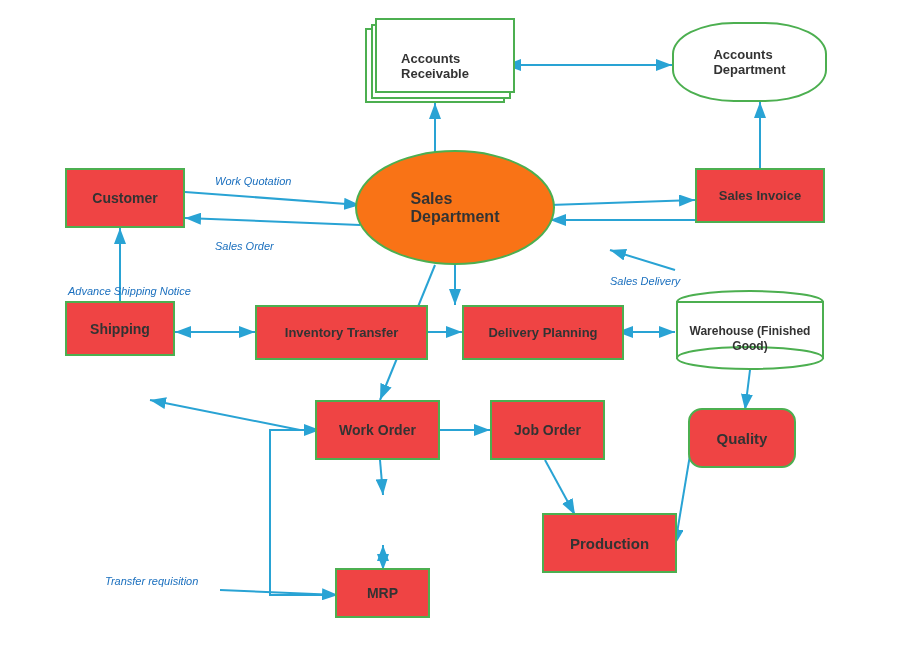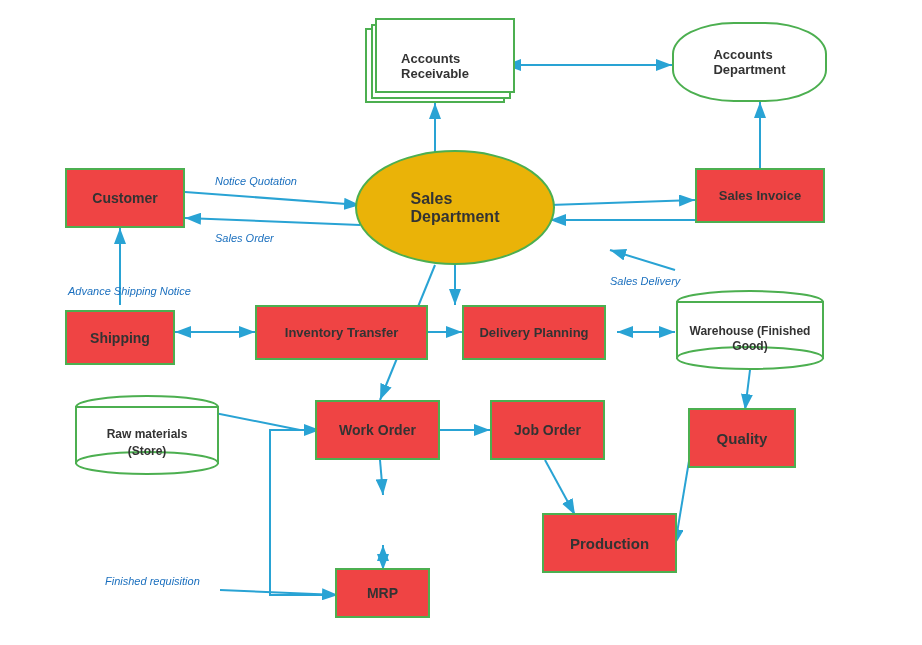--- a/index.html
+++ b/index.html
@@ -32,21 +32,21 @@
       font-size: 14px;
       font-weight: bold;
       color: #333;
     }
     .rect-node {
       border: 2px solid #4CAF50;
       background: #ef4444;
     }
     .ellipse-node {
       border: 2px solid #4CAF50;
-      background: #eab308;
+      background: #f97316;
       border-radius: 50%;
     }
     .oval-node {
       border: 2px solid #4CAF50;
       background: #fff;
       border-radius: 40%;
     }
     .stack-node {
       border: 2px solid #4CAF50;
       background: #fff;
@@ -154,76 +154,67 @@
   <div class="node ellipse-node" style="left:355px; top:150px; width:200px; height:115px; z-index:2;">
     <span style="white-space:pre-line;font-size:16px;font-weight:bold;">Sales
 Department</span>
   </div>
 
   <div class="node rect-node" style="left:695px; top:168px; width:130px; height:55px; z-index:2;">
     <span style="font-size:13px;font-weight:bold;">Sales Invoice</span>
   </div>
 
   <div class="label-text" style="left:215px; top:175px;">
-    <span>Notice Quotation</span>
-  </div>
-  <div class="label-text" style="left:215px; top:232px;">
+    <span>Work Quotation</span>
+  </div>
+  <div class="label-text" style="left:215px; top:240px;">
     <span>Sales Order</span>
   </div>
   <div class="label-text" style="left:68px; top:285px;">
     <span>Advance Shipping Notice</span>
   </div>
   <div class="label-text" style="left:610px; top:275px;">
     <span>Sales Delivery</span>
   </div>
   <div class="label-text" style="left:105px; top:575px;">
-    <span>Finished requisition</span>
-  </div>
-
-  <div class="node rect-node" style="left:65px; top:310px; width:110px; height:55px; z-index:2;">
+    <span>Transfer requisition</span>
+  </div>
+
+  <div class="node rect-node" style="left:65px; top:301px; width:110px; height:55px; z-index:2;">
     <span style="font-size:14px;font-weight:bold;">Shipping</span>
   </div>
 
   <div class="node rect-node" style="left:255px; top:305px; width:173px; height:55px; z-index:2;">
     <span style="font-size:13px;font-weight:bold;">Inventory Transfer</span>
   </div>
 
-  <div class="node rect-node" style="left:462px; top:305px; width:144px; height:55px; z-index:2;">
+  <div class="node rect-node" style="left:462px; top:305px; width:162px; height:55px; z-index:2;">
     <span style="font-size:13px;font-weight:bold;">Delivery Planning</span>
   </div>
 
   <div style="position:absolute; left:675px; top:290px; width:150px; height:80px; z-index:2;">
     <svg width="150" height="80" viewBox="0 0 150 80">
       <ellipse cx="75" cy="12" rx="73" ry="11" fill="white" stroke="#4CAF50" stroke-width="2"></ellipse>
       <rect x="2" y="12" width="146" height="56" fill="white" stroke="#4CAF50" stroke-width="2" stroke-top="none"></rect>
       <ellipse cx="75" cy="68" rx="73" ry="11" fill="white" stroke="#4CAF50" stroke-width="2"></ellipse>
       <text x="75" y="45" text-anchor="middle" font-family="Arial" font-size="12" font-weight="bold" fill="#333">Warehouse (Finished</text>
       <text x="75" y="60" text-anchor="middle" font-family="Arial" font-size="12" font-weight="bold" fill="#333">Good)</text>
     </svg>
   </div>
 
-  <div style="position:absolute; left:75px; top:395px; width:145px; height:80px; z-index:2;">
-    <svg width="145" height="80" viewBox="0 0 145 80">
-      <ellipse cx="72" cy="12" rx="71" ry="11" fill="white" stroke="#4CAF50" stroke-width="2"></ellipse>
-      <rect x="1" y="12" width="142" height="56" fill="white" stroke="#4CAF50" stroke-width="2"></rect>
-      <ellipse cx="72" cy="68" rx="71" ry="11" fill="white" stroke="#4CAF50" stroke-width="2"></ellipse>
-      <text x="72" y="43" text-anchor="middle" font-family="Arial" font-size="12" font-weight="bold" fill="#333">Raw materials</text>
-      <text x="72" y="60" text-anchor="middle" font-family="Arial" font-size="12" font-weight="bold" fill="#333">(Store)</text>
-    </svg>
-  </div>
 
   <div class="node rect-node" style="left:490px; top:400px; width:115px; height:60px; z-index:2;">
     <span style="font-size:14px;font-weight:bold;">Job Order</span>
   </div>
 
   <div class="node rect-node" style="left:315px; top:400px; width:125px; height:60px; z-index:2;">
     <span style="font-size:14px;font-weight:bold;">Work Order</span>
   </div>
 
-  <div class="node rect-node" style="left:688px; top:408px; width:108px; height:60px; z-index:2;">
+  <div class="node rect-node" style="left:688px; top:408px; width:108px; height:60px; z-index:2;border-radius:14px;">
     <span style="font-size:15px;font-weight:bold;">Quality</span>
   </div>
 
 
   <div class="node rect-node" style="left:335px; top:568px; width:95px; height:50px; z-index:2;">
     <span style="font-size:14px;font-weight:bold;">MRP</span>
   </div>
 
   <div class="node rect-node" style="left:542px; top:513px; width:135px; height:60px; z-index:2;">
     <span style="font-size:15px;font-weight:bold;">Production</span>

